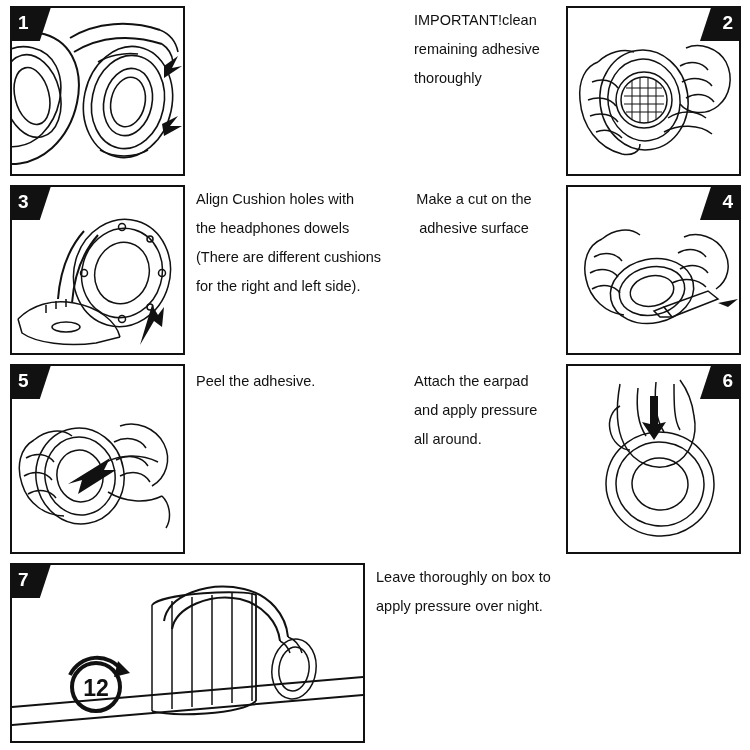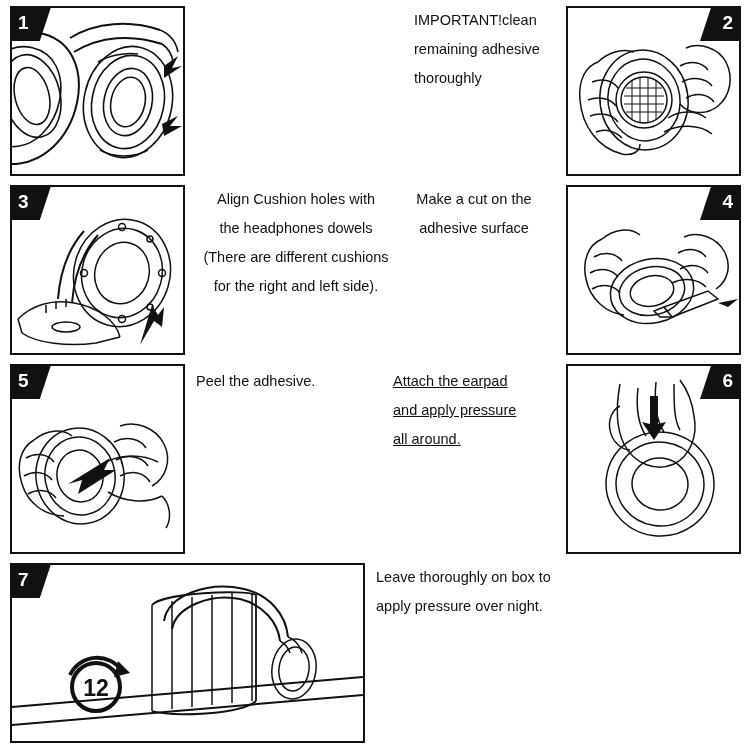--- a/index.html
+++ b/index.html
@@ -161,21 +161,21 @@
         <circle cx="110" cy="132" r="3.5"></circle>
         <circle cx="72" cy="86" r="3.5"></circle>
         <circle cx="138" cy="52" r="3"></circle>
         <circle cx="138" cy="120" r="3"></circle>
       </g>
       <g fill="#111" stroke="none">
         <path d="M 128 158 L 140 118 L 146 128 L 152 120 L 150 140 L 142 134 Z"></path>
       </g>
     </svg>
   </div>
-  <div class="caption" style="left:196px; top:185px; width:200px;text-align:center;">Align Cushion holes with
+  <div class="caption" style="left:196px; top:185px; width:200px;">Align Cushion holes with
 the headphones dowels
 (There are different cushions
 for the right and left side).</div>
 
   <div class="caption caption-right right-align" style="left:394px; top:185px; width:160px;">Make a cut on the
 adhesive surface</div>
   <div class="panel" style="left:566px; top:185px; width:175px; height:170px;">
     <div class="badge right">4</div>
     <svg width="171" height="166" viewBox="0 0 171 166">
       <g fill="none" stroke="#111" stroke-width="1.5">
@@ -228,21 +228,21 @@
         <path d="M 96 126 C 112 136, 134 138, 150 130"></path>
         <path d="M 150 130 C 158 138, 160 152, 154 162"></path>
       </g>
       <g fill="#111" stroke="none">
         <path d="M 56 118 L 98 92 L 92 104 L 104 104 L 66 128 L 70 114 Z"></path>
       </g>
     </svg>
   </div>
   <div class="caption" style="left:196px; top:367px; width:200px;">Peel the adhesive.</div>
 
-  <div class="caption" style="left:393px; top:367px; width:160px;text-decoration:underline;">Attach the earpad
+  <div class="caption" style="left:414px; top:367px; width:160px;">Attach the earpad
 and apply pressure
 all around.</div>
   <div class="panel" style="left:566px; top:364px; width:175px; height:190px;">
     <div class="badge right">6</div>
     <svg width="171" height="186" viewBox="0 0 171 186">
       <g fill="none" stroke="#111" stroke-width="1.5">
 
         <ellipse cx="92" cy="118" rx="54" ry="52" transform="rotate(8 92 118)"></ellipse>
         <ellipse cx="92" cy="118" rx="44" ry="42" transform="rotate(8 92 118)"></ellipse>
         <ellipse cx="92" cy="118" rx="28" ry="26" transform="rotate(8 92 118)"></ellipse>

